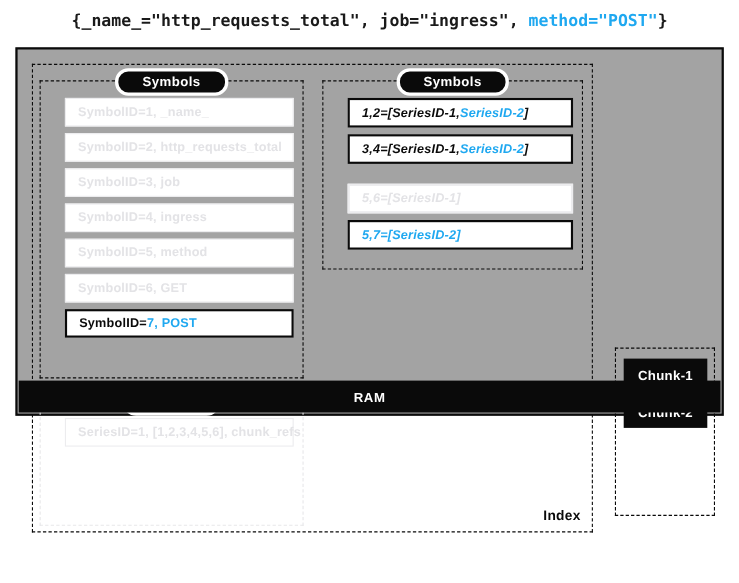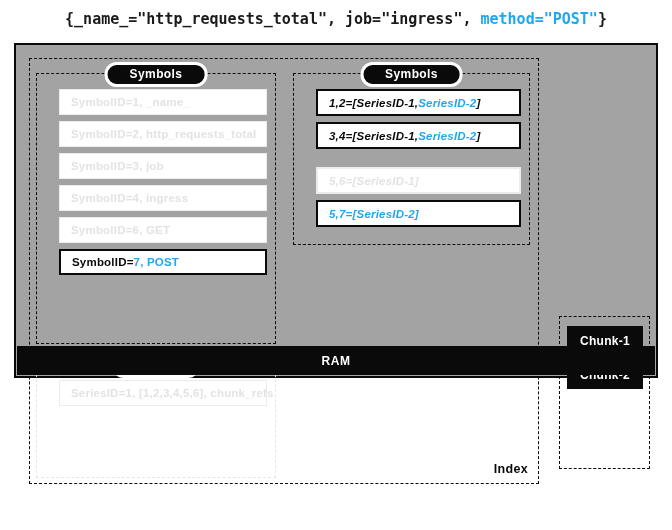--- a/index.html
+++ b/index.html
@@ -156,20 +156,23 @@
           <div class="row">
               <span>SymbolID=2, http_requests_total</span>
             </div>
           <div class="row">
               <span>SymbolID=3, job</span>
             </div>
           <div class="row">
               <span>SymbolID=4, ingress</span>
             </div>
           <div class="row">
+              <span>SymbolID=5, method</span>
+            </div>
+          <div class="row">
               <span>SymbolID=6, GET</span>
             </div>
           <div class="row active">
               <span>SymbolID=</span>
               <span class="hl">7, POST</span>
             </div>
         </div>
       </div>
 
       <div class="section postings-box">

